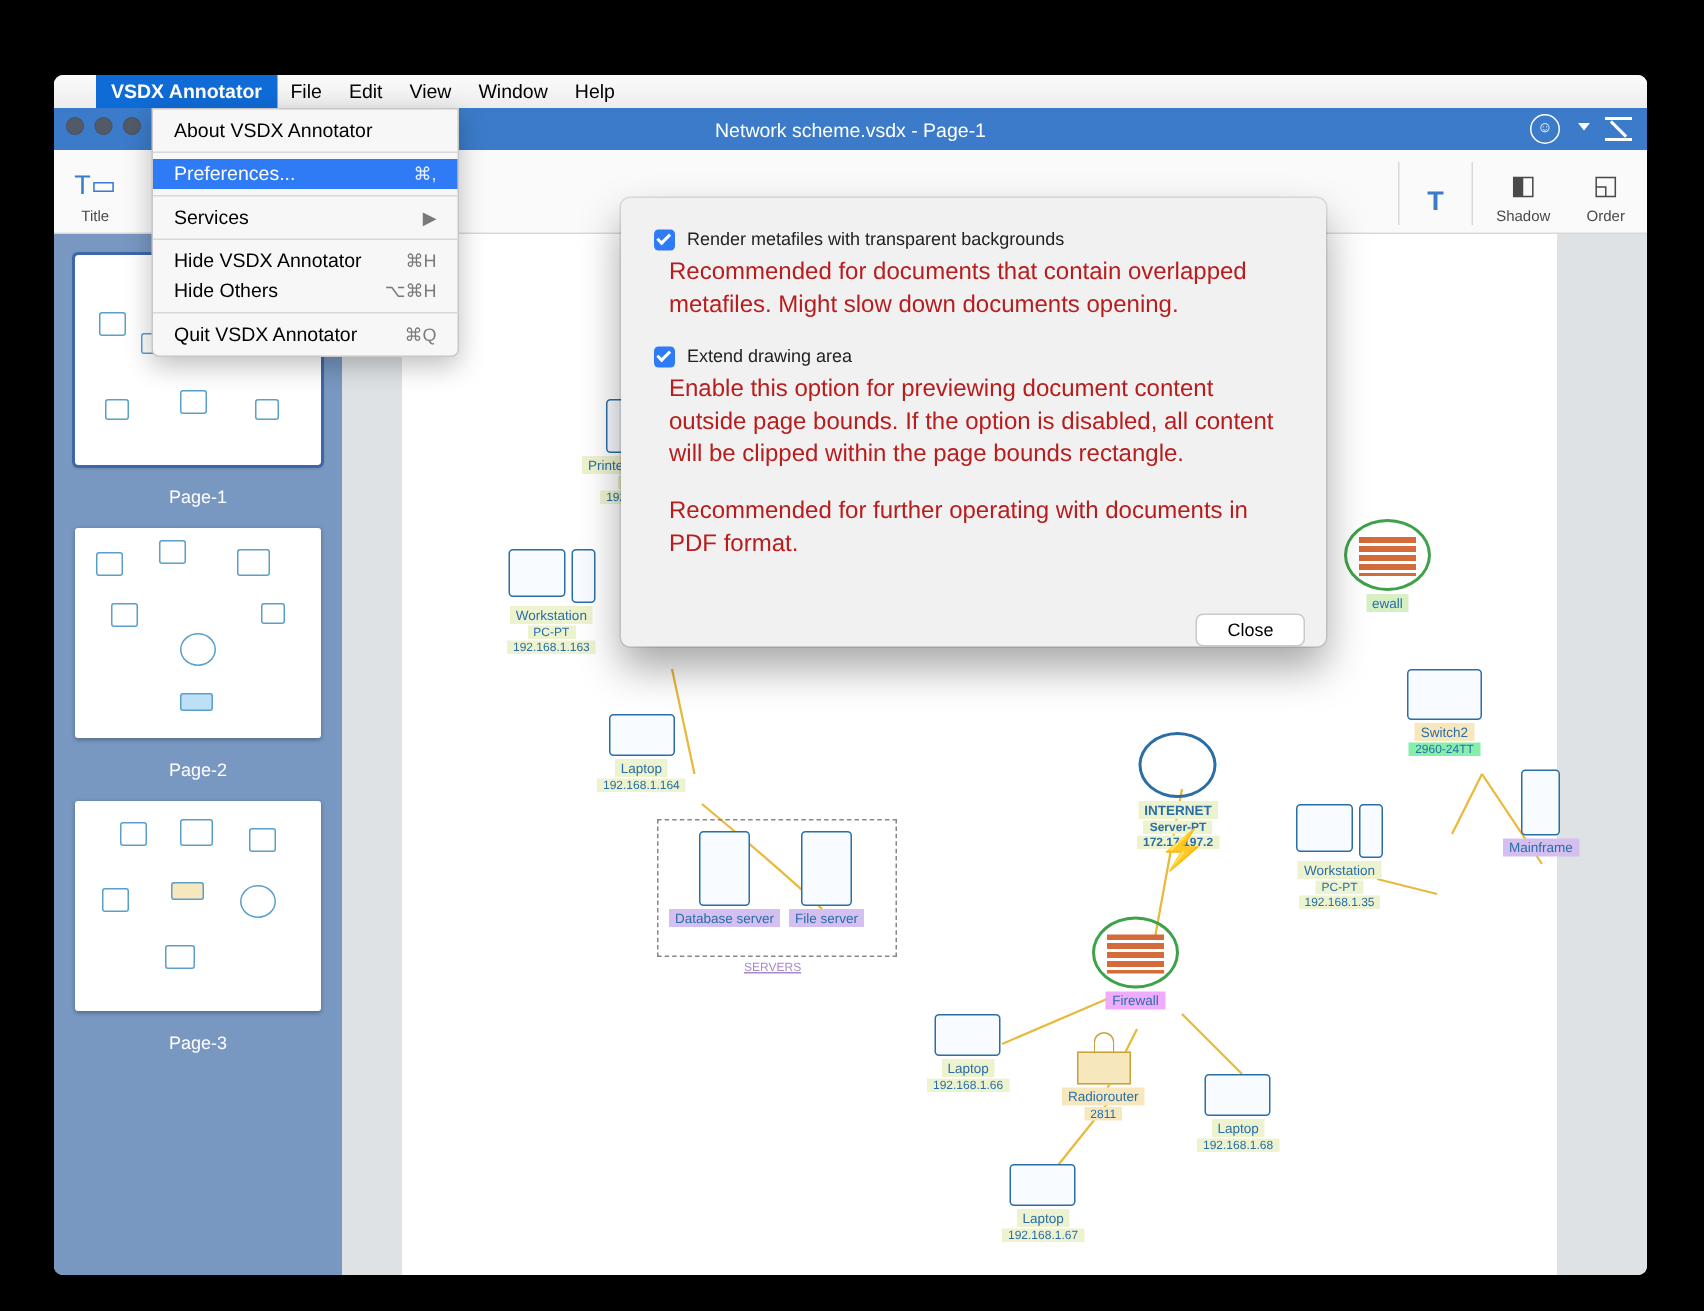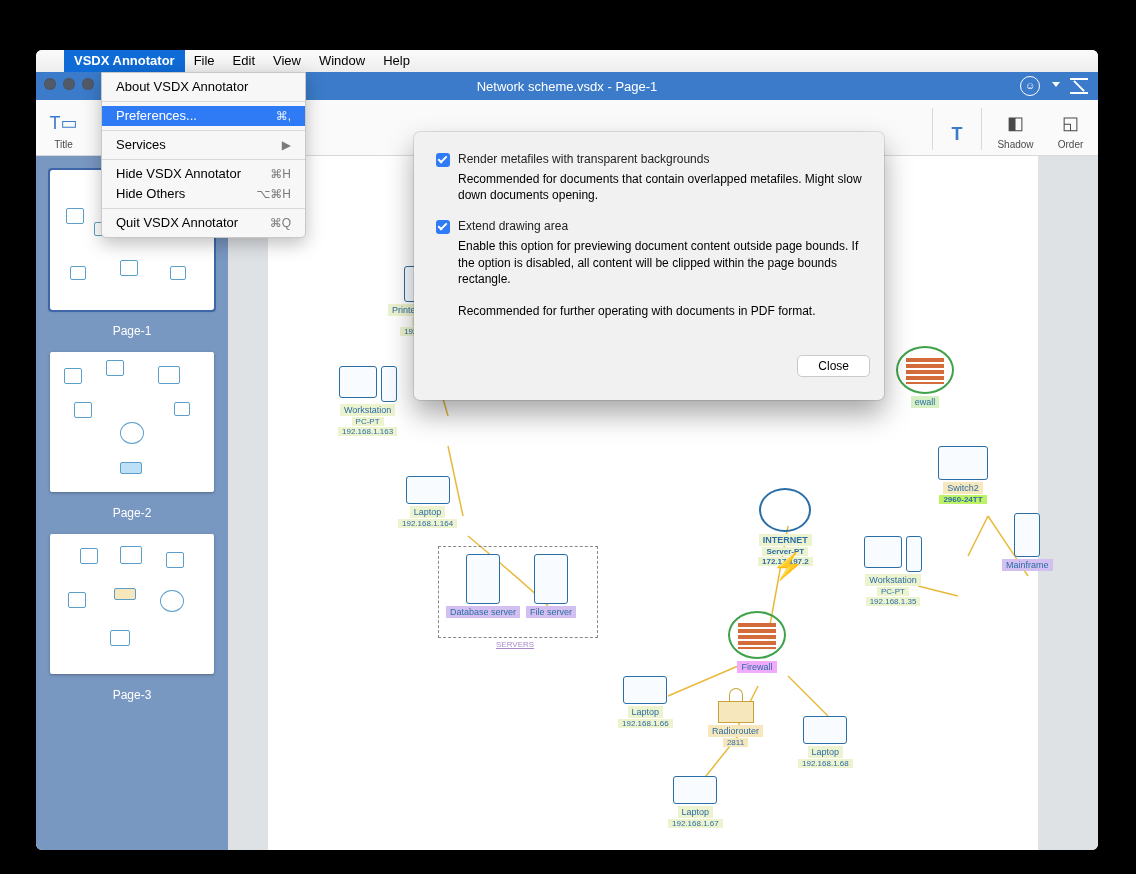--- a/index.html
+++ b/index.html
@@ -62,22 +62,22 @@
 .modal-title{height:22px; text-align:center; font-size:12px; line-height:22px; color:#444; border-bottom:1px solid #ddd; position:relative;}
 .mtraffic{position:absolute; left:8px; top:5px; display:flex; gap:6px;}
 .mdot{width:11px;height:11px;border-radius:50%;}
 .mdot.r{background:#fc5b57;} .mdot.g1{background:#dedede;} .mdot.g2{background:#dedede;}
 .modal-body{padding:20px 22px 10px;}
 .opt{margin-bottom:16px;}
 .opt-head{display:flex; align-items:flex-start; gap:8px;}
 .chk{width:14px;height:14px;background:#2f7bf5;border-radius:3px;position:relative;flex-shrink:0;margin-top:1px;}
 .chk::after{content:"";position:absolute;left:4px;top:1px;width:3px;height:7px;border:solid #fff;border-width:0 2px 2px 0;transform:rotate(45deg);}
 .opt-title{font-size:12px;color:#222;}
-.opt-desc{font-size:12px;color:#000000; margin-left:22px; margin-top:4px; line-height:1.35;}
-.modal-foot{display:flex;justify-content:flex-end;padding:10px 14px 23px;}
+.opt-desc{font-size:16px;color:#b91c1c; margin-left:10px; margin-top:4px; line-height:1.35;}
+.modal-foot{display:flex;justify-content:flex-end;padding:10px 14px 0;}
 .btn{background:#fff;border:1px solid #c9c9c9;border-radius:5px;padding:3px 20px;font-size:12px;}
 
 svg.wire{position:absolute;pointer-events:none;}
 </style>
 </head>
 <body>
 
 <div class="menubar">
   <div class="apple"></div>
   <div class="mb-item mb-app">VSDX Annotator</div>
@@ -262,21 +262,21 @@
 
       <div class="node" style="left:628px;top:190px;">
         <div style="width:58px;height:48px;border:2px solid #3fa14a;border-radius:50%;margin:auto;position:relative;overflow:hidden;">
             <div style="position:absolute;inset:10px 8px 8px 8px;background:repeating-linear-gradient(#d36b3a,#d36b3a 4px,#fff 4px,#fff 6px);"></div>
           </div>
         <div class="lbl" style="background:#d6f0c4;">ewall</div>
       </div>
 
       <div class="node" style="left:670px;top:290px;">
         <div class="dev-box" style="width:50px;height:34px;margin:auto;"></div>
-        <div class="lbl" style="background:#f7e7bd;">Switch2</div><br><div class="ip" style="background:#bef264;font-weight:bold;">2960-24TT</div>
+        <div class="lbl" style="background:#f7e7bd;">Switch2</div><br><div class="ip" style="background:#86efac;">2960-24TT</div>
       </div>
 
       <div class="node" style="left:596px;top:380px;">
         <div style="display:flex;gap:4px;justify-content:center;">
             <div class="dev-box" style="width:38px;height:32px;"></div>
             <div class="dev-box" style="width:16px;height:36px;"></div>
           </div>
         <div class="lbl">Workstation</div><br><div class="ip">PC-PT</div><br><div class="ip">192.168.1.35</div>
       </div>
 

